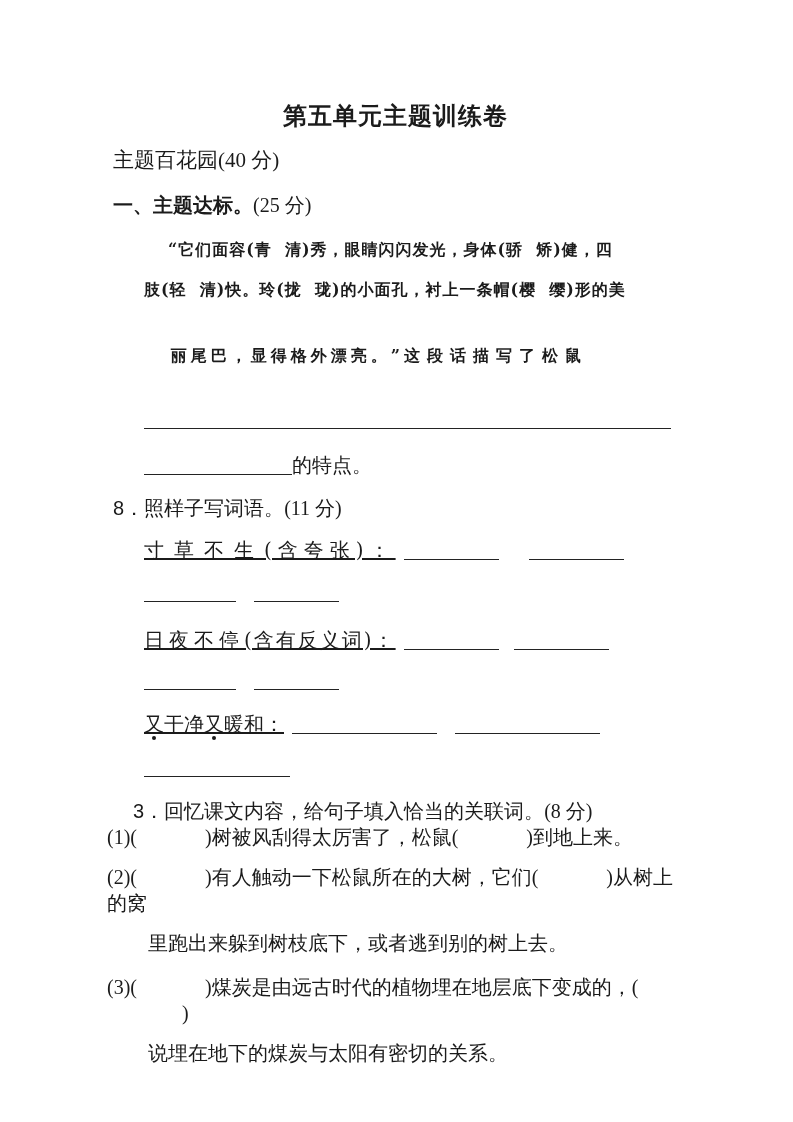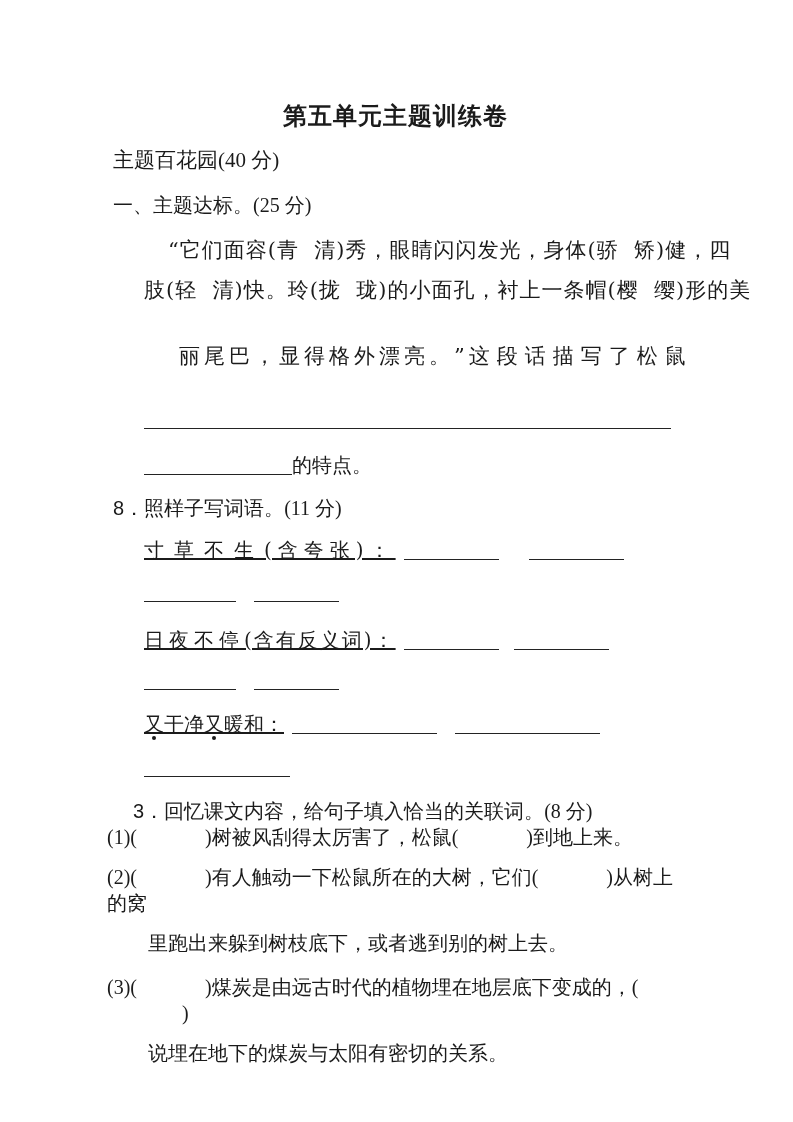--- a/index.html
+++ b/index.html
@@ -12,27 +12,27 @@
     overflow:hidden; position:relative;
   }
   .hei   { font-family:"Liberation Sans", sans-serif; }
   .kai   { font-family:"DejaVu Serif", serif; }
   .serif { font-family:"Liberation Serif", serif; }
   .score { font-family:"Liberation Serif", serif; }
 
   .title { text-align:center; font-weight:bold; font-size:24px; letter-spacing:1px; }
   .subtitle { text-align:left; font-size:21px; margin-top:18px; }
   .section { margin-top:19px; }
-  .section .head { font-weight:normal; }
+  .section .head { font-weight:bold; }
   .qlabel1 { margin-top:13px; }
   .qlabel2 { margin-top:17px; }
   .qlabel3 { margin-top:18px;margin-left:20px; }
 
   .para { margin-top:19px; padding-left:31px; }
-  .pline { white-space:pre; font-size:21px; line-height:26px; margin-bottom:14px; }
+  .pline { white-space:pre; font-size:16px; line-height:26px; margin-bottom:14px;font-weight:bold; }
   .pline.last { margin-bottom:0; }
   .indent { text-indent:24px; }
   .ls1  { letter-spacing:1px; }
   .ls3a { letter-spacing:4px; }
   .ls3b { letter-spacing:7px; font-family:"Liberation Sans", sans-serif; }
 
   .rule { margin:33px 0 0 31px; width:527px; height:0; border-top:1px solid #232323; }
   .tail { margin-top:22px; padding-left:31px; }
 
   .blank { display:inline-block; border-bottom:1px solid #232323; height:20px; position:relative; top:3px; }

